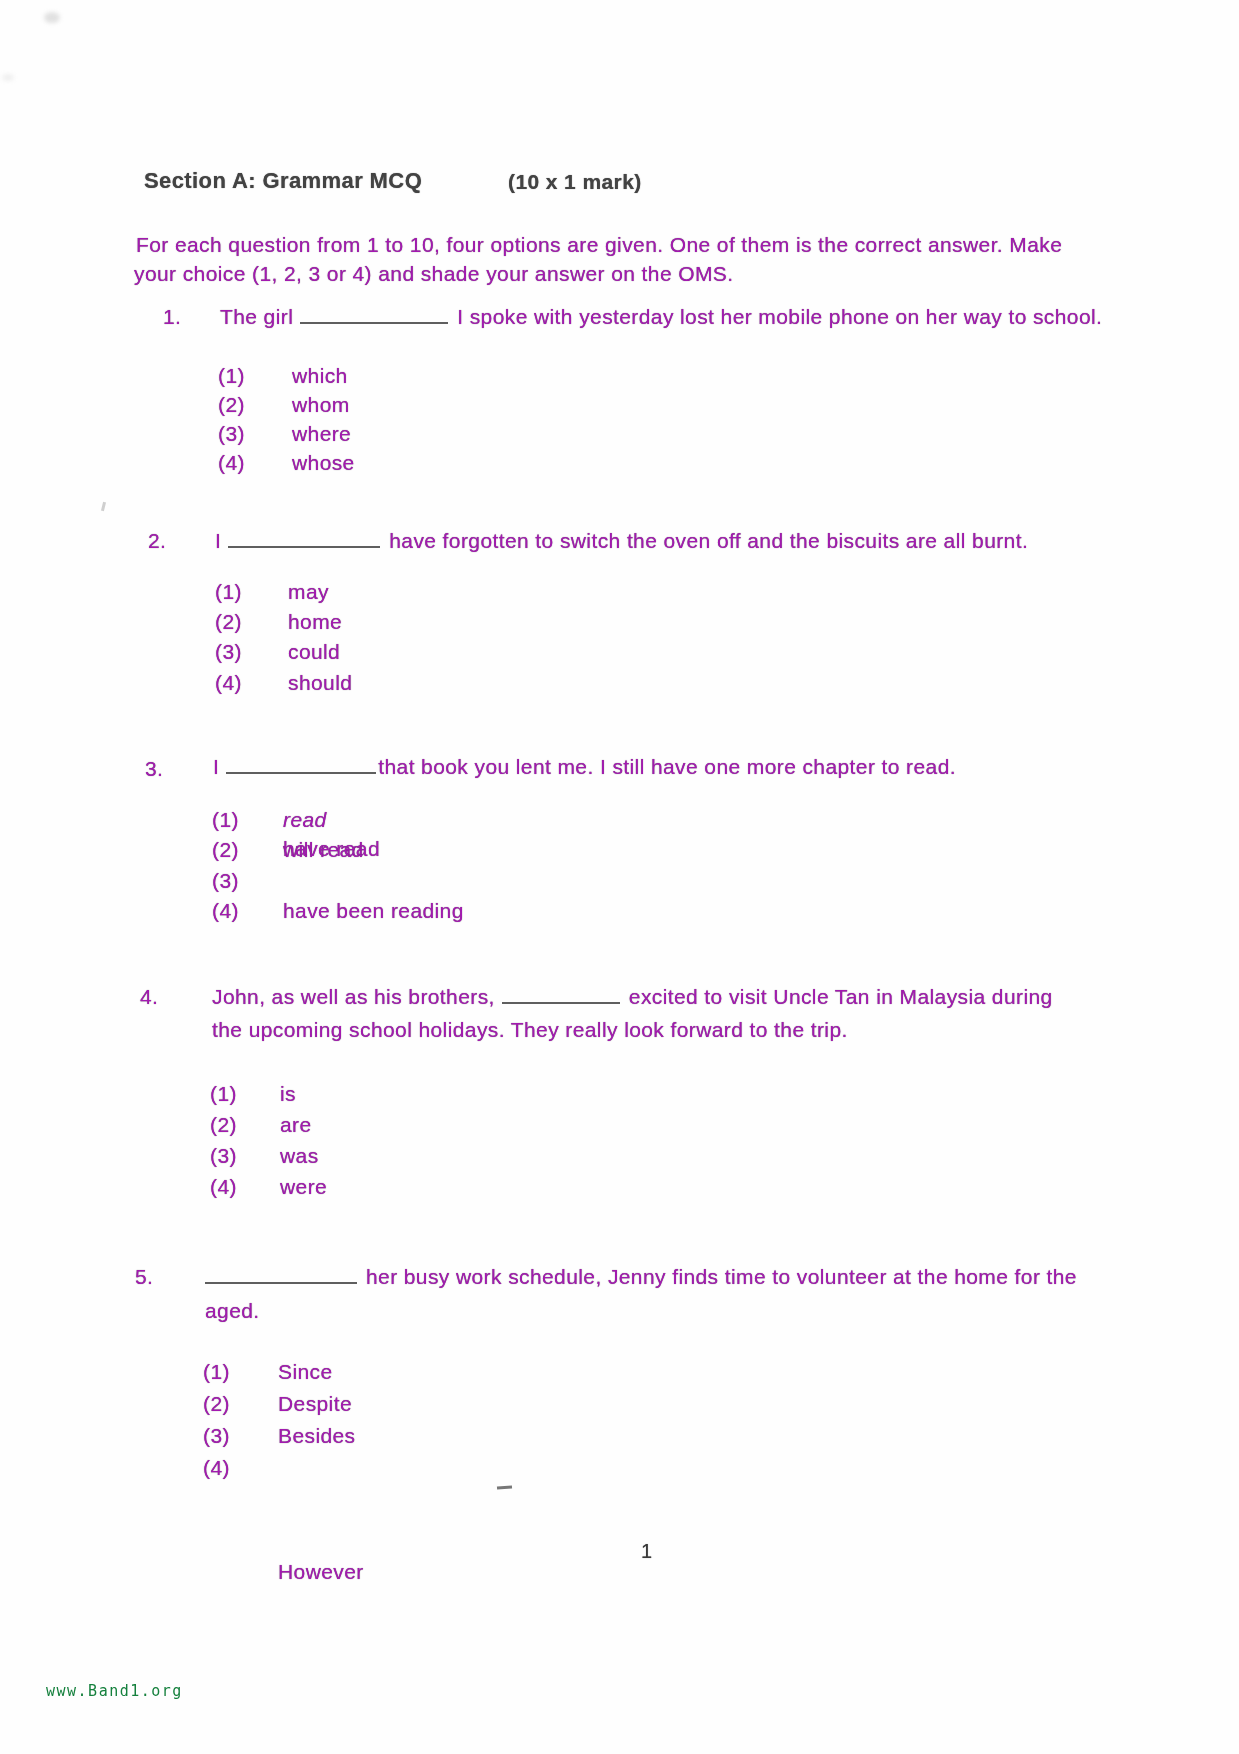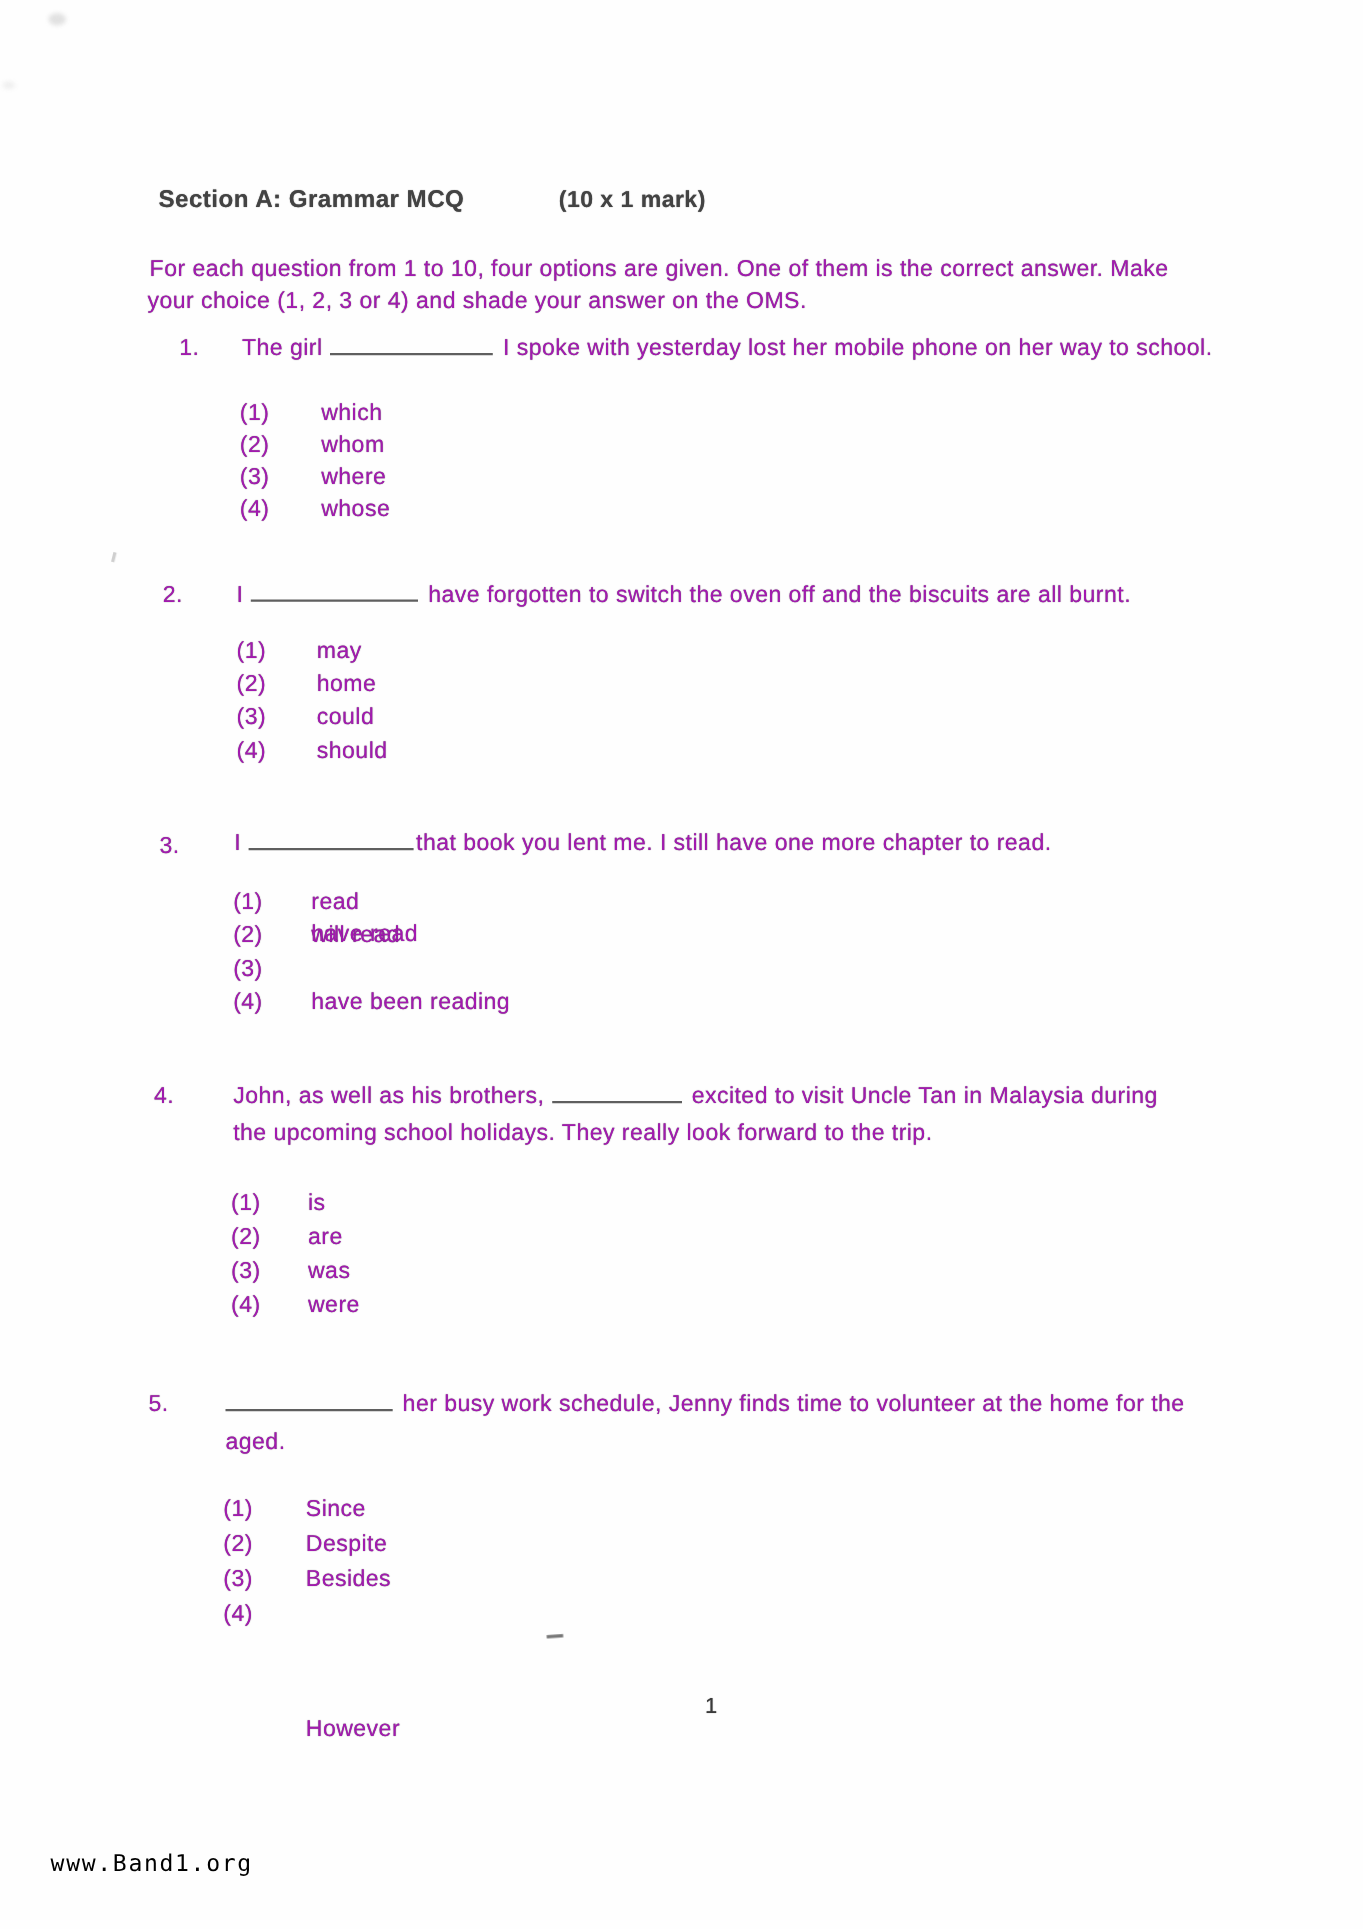--- a/index.html
+++ b/index.html
@@ -21,22 +21,22 @@
   .bold{font-weight:bold;color:#454545;}
   .blank{
     display:inline-block;
     height:0.72em;
     border-bottom:2px solid rgba(74,74,74,0.88);
     margin:0 9px 0 7px;
   }
   .artifact{position:absolute;background:transparent;}
   .footer-mono{
     font-family:"DejaVu Sans Mono","Liberation Mono",monospace;
-    font-size:21px;
-    color:#000000;
+    font-size:15px;
+    color:#15803d;
     letter-spacing:1.5px;
   }
   .pagenum{font-size:20px;color:#3c3c3c;text-shadow:0 0 0.8px rgba(70,70,70,0.8);}
 </style>
 </head>
 <body>
 
 <div class="page">
   <div class="soft">
 
@@ -69,21 +69,21 @@
     <div class="abs txt" style="left:215px;top:610px;">(2)</div>
     <div class="abs txt" style="left:288px;top:610px;">home</div>
     <div class="abs txt" style="left:215px;top:640px;">(3)</div>
     <div class="abs txt" style="left:288px;top:640px;">could</div>
     <div class="abs txt" style="left:215px;top:671px;">(4)</div>
     <div class="abs txt" style="left:288px;top:671px;">should</div>
 
     <div class="abs txt" style="left:145px;top:757px;">3.</div>
     <div class="abs txt" style="left:213px;top:755px;"><span>I</span><span class="blank" style="width:150px;margin-right:2px;"></span><span>that book you lent me. I still have one more chapter to read.</span></div>
     <div class="abs txt" style="left:212px;top:808px;">(1)</div>
-    <div class="abs txt" style="left:283px;top:808px;">read</div>
+    <div class="abs txt" style="left:283px;top:808px;font-style:italic;">read</div>
     <div class="abs txt" style="left:212px;top:838px;">(2)</div>
     <div class="abs txt" style="left:283px;top:838px;">will read</div>
     <div class="abs txt" style="left:212px;top:869px;">(3)</div>
     <div class="abs txt" style="left:283px;top:837px;">have read</div>
     <div class="abs txt" style="left:212px;top:899px;">(4)</div>
     <div class="abs txt" style="left:283px;top:899px;">have been reading</div>
 
     <div class="abs txt" style="left:140px;top:985px;">4.</div>
     <div class="abs txt" style="left:212px;top:985px;"><span>John, as well as his brothers,</span><span class="blank" style="width:118px;"></span><span>excited to visit Uncle Tan in Malaysia during</span></div>
     <div class="abs txt" style="left:212px;top:1018px;">the upcoming school holidays. They really look forward to the trip.</div>

